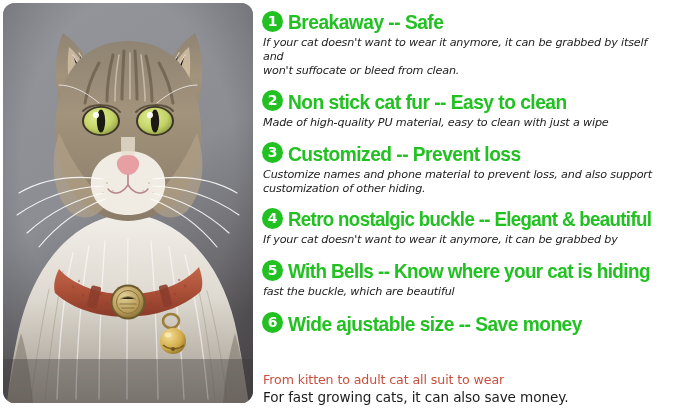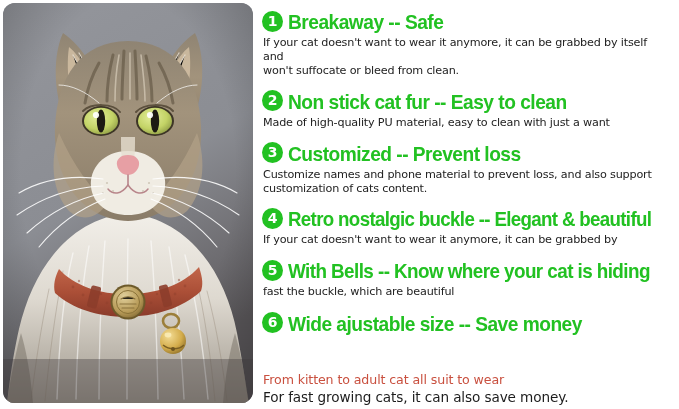--- a/index.html
+++ b/index.html
@@ -77,21 +77,21 @@
   }
   .feat-body {
     color:#222222;
     font-size:11.2px;
     line-height:14.2px;
     font-family:"DejaVu Sans", sans-serif;
     letter-spacing:-0.18px;
     max-width:398px;
     margin-left:1px;
   }
-  .feat-body .ln { display:block; }
+  .feat-body .ln { display:block;font-style:italic; }
 
   
   .body-red {
     color:#c9503f;
     font-size:12.6px;
     line-height:16px;
     font-family:"DejaVu Sans", sans-serif;
     letter-spacing:-0.1px;
     margin-left:1px;
     margin-top:36px;
@@ -324,32 +324,32 @@
         <span class="ln">won't suffocate or bleed from clean.</span>
       </div>
     </div>
 
     <div class="feature f2">
       <div class="feat-head">
         <span class="badge">2</span>
         <span class="head-text">Non stick cat fur -- Easy to clean</span>
       </div>
       <div class="feat-body">
-        <span class="ln">Made of high-quality PU material, easy to clean with just a want</span>
+        <span class="ln">Made of high-quality PU material, easy to clean with just a wipe</span>
       </div>
     </div>
 
     <div class="feature f3">
       <div class="feat-head">
         <span class="badge">3</span>
         <span class="head-text">Customized -- Prevent loss</span>
       </div>
       <div class="feat-body">
         <span class="ln">Customize names and phone material to prevent loss, and also support</span>
-        <span class="ln">customization of cats content.</span>
+        <span class="ln">customization of other hiding.</span>
       </div>
     </div>
 
     <div class="feature f4">
       <div class="feat-head">
         <span class="badge">4</span>
         <span class="head-text">Retro nostalgic buckle -- Elegant &amp; beautiful</span>
       </div>
       <div class="feat-body">
         <span class="ln">If your cat doesn't want to wear it anymore, it can be grabbed by</span>

